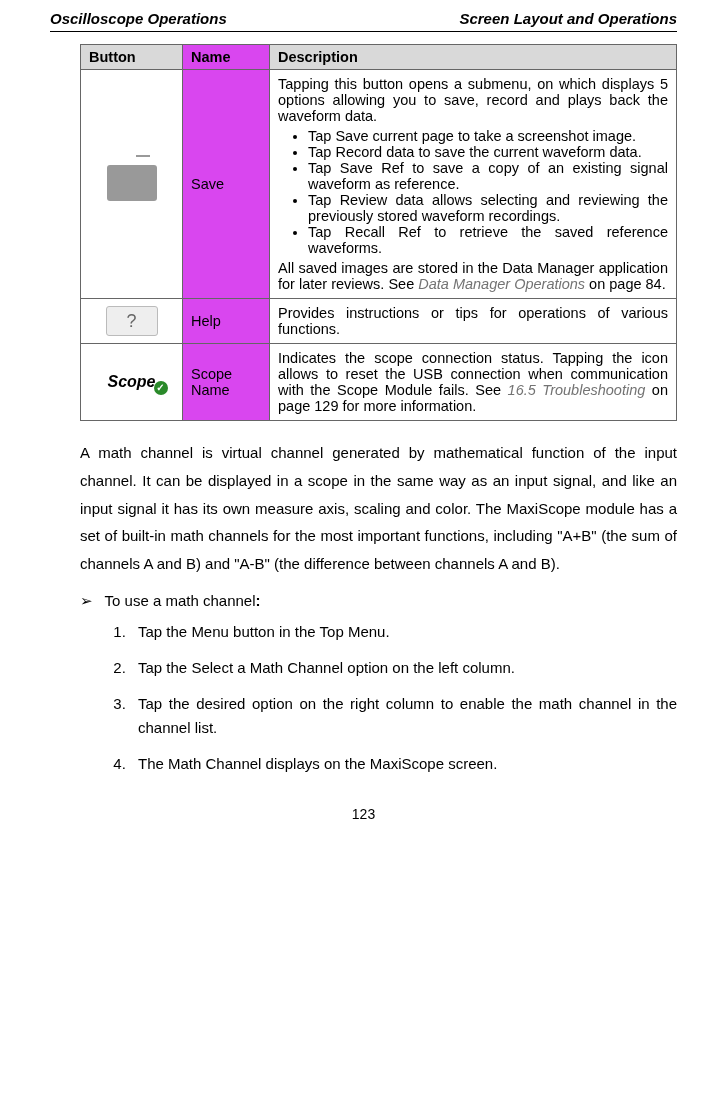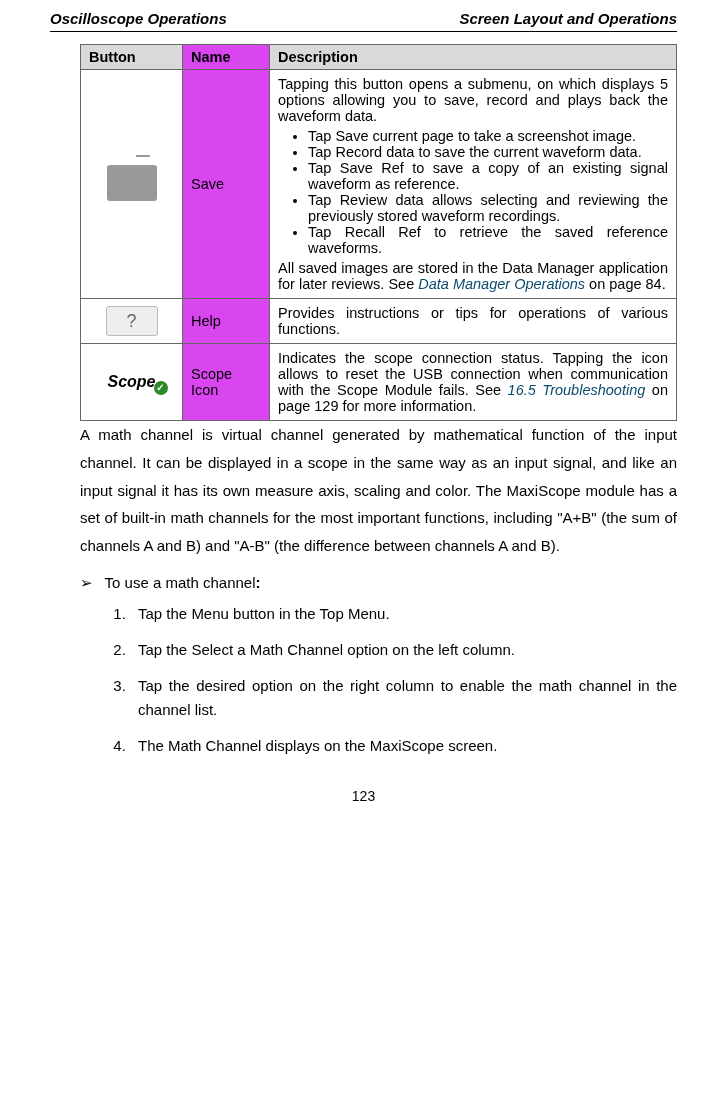--- a/index.html
+++ b/index.html
@@ -22,39 +22,40 @@
       padding-bottom: 4px;
       border-bottom: 1.5px solid #000;
       margin-bottom: 12px;
       font-style: italic;
     }
     table {
       border-collapse: collapse;
       width: 100%;
       margin-left: 30px;
       width: calc(100% - 30px);
+      margin-bottom: 18px;
     }
     td, th {
       border: 1px solid #666;
       padding: 4px 8px;
       vertical-align: top;
       text-align: left;
       font-size: 14.5px;
     }
     th {
       background: #d9d9d9;
       font-weight: bold;
     }
     .col-button { width: 85px; }
     .col-name { width: 70px; background: #d946ef; }
     .name-cell { font-weight: normal; vertical-align: middle; }
     .desc ul { margin: 4px 0; padding-left: 30px; }
     .desc ul li { margin-bottom: 0px; text-align: justify;}
     .desc p { margin: 2px 0; text-align: justify;}
-    .italic-link { color: #0c4a6e; font-style: italic; }
+    .italic-link { color: #737373; font-style: italic; }
     .section-head {
       font-weight: bold;
       font-size: 15px;
       margin: 12px 0 12px 30px;
     }
     .body-para {
       text-align: justify;
       margin: 0 0 14px 30px;
       line-height: 1.85;
     }
@@ -191,21 +192,21 @@
       </td>
       <td class="col-name name-cell">Help</td>
       <td class="desc">
             <p>Provides instructions or tips for operations of various functions.</p>
           </td>
     </tr>
     <tr>
       <td class="icon-cell">
         <span class="scope-icon"><span>Scope</span><span class="scope-check">✓</span></span>
       </td>
-      <td class="col-name name-cell">Scope Icon</td>
+      <td class="col-name name-cell">Scope Name</td>
       <td class="desc">
             <p><span>Indicates the scope connection status. Tapping the icon allows to reset the USB connection when communication with the Scope Module fails. See </span><span class="italic-link">16.5 Troubleshooting</span><span> on page 129 for more information.</span></p>
           </td>
     </tr>
   </tbody>
     </table>
 
   <p class="body-para">A math channel is virtual channel generated by mathematical function of the input channel. It can be displayed in a scope in the same way as an input signal, and like an input signal it has its own measure axis, scaling and color. The MaxiScope module has a set of built-in math channels for the most important functions, including "A+B" (the sum of channels A and B) and "A-B" (the difference between channels A and B).</p>
 
   <div class="arrow-head">

